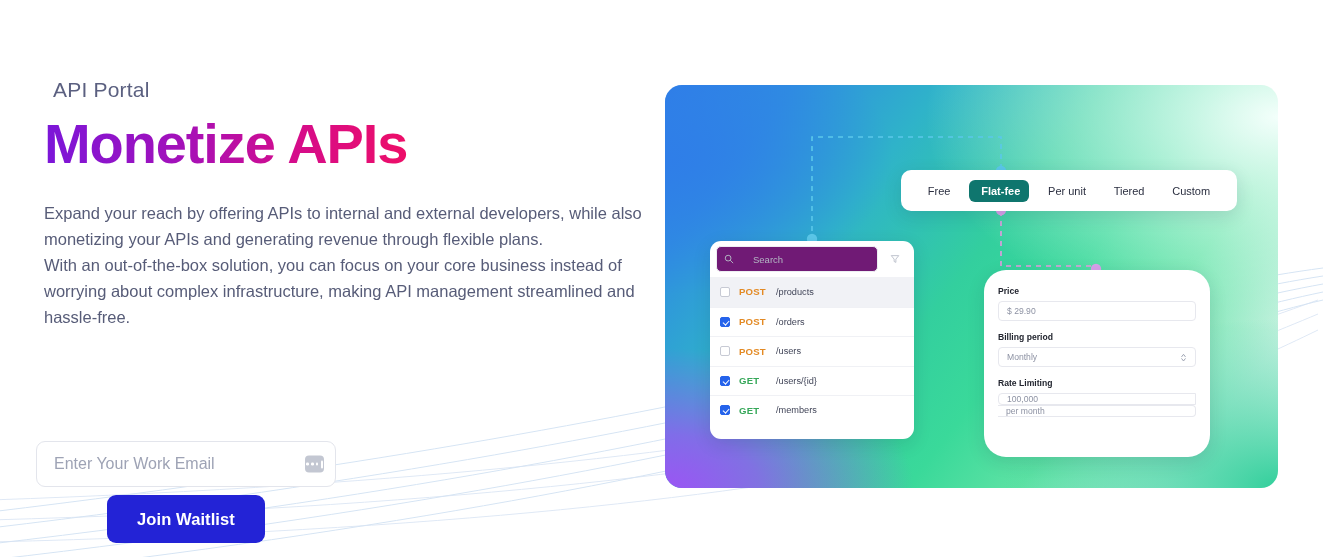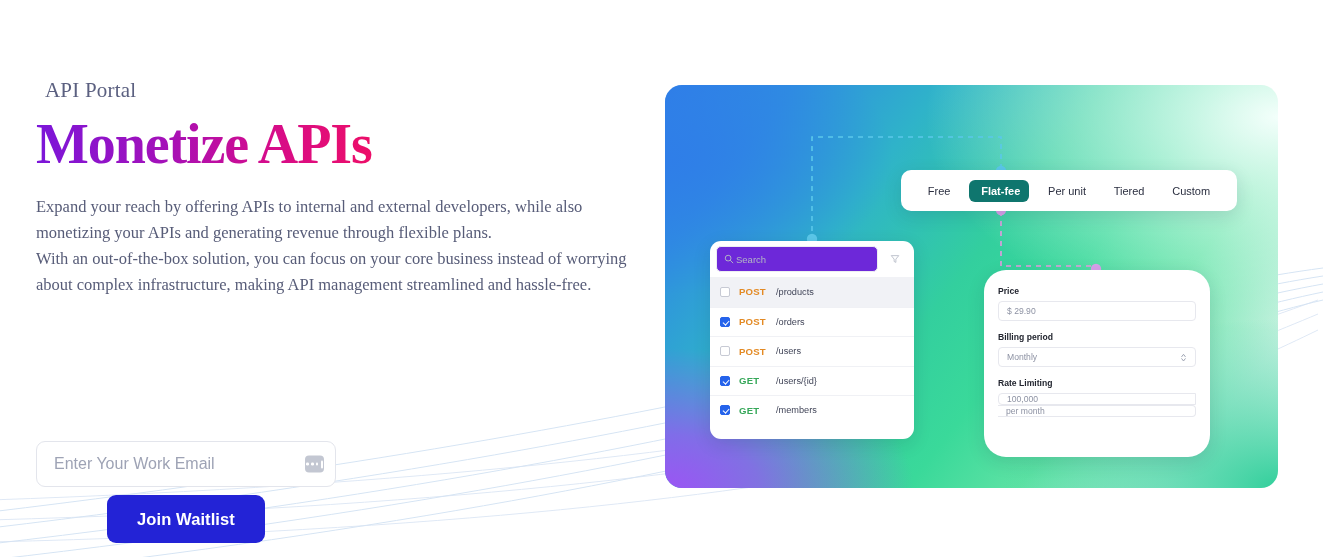--- a/index.html
+++ b/index.html
@@ -8,39 +8,39 @@
     background: #ffffff;
     font-family: "Liberation Sans", sans-serif;
     overflow: hidden;
   }
   #stage { position: relative; width: 1323px; height: 557px; overflow: hidden; background:#fff; }
 
   
   #bg-swoosh { position:absolute; left:0; top:0; width:1323px; height:557px; pointer-events:none; }
 
   
-  #left { position:absolute; left:36px; top:78px; width:620px;font-family:Liberation Serif, serif; }
+  #left { position:absolute; left:44px; top:78px; width:620px; }
   #eyebrow {
     font-size:21px; color:#5b6080; letter-spacing:.2px;
     font-weight:400; margin-left:9px; margin-bottom:15px;
   }
   #headline { margin-left:0; }
   .hl-line {
     font-size:56px; font-weight:700; letter-spacing:-1.1px;
     line-height:53px; white-space:nowrap;
   }
   #hl-grad {
     background:linear-gradient(90deg,#7b16d9 0%,#a411b9 38%,#d40c8c 68%,#ed0e68 100%);
     -webkit-background-clip:text; background-clip:text; color:transparent;
     -webkit-text-fill-color:transparent; display:inline-block;
   }
   #hl-dark { color:#1b1d28; }
 
   #body-copy {
-    margin-top:23px; width:612px;
+    margin-top:30px; width:612px;
     font-size:16.5px; line-height:26px; color:#575c78; font-weight:400;
   }
   #body-copy p + p { margin-top:0; }
 
   
   #form-row { position:absolute; left:36px; top:441px; display:flex; align-items:center; gap:8px;flex-direction:column; }
   #email-wrap {
     position:relative; width:300px; height:46px;
     border:1px solid #e3e5ec; border-radius:9px; background:#fff;
     display:flex; align-items:center;
@@ -95,21 +95,21 @@
   
   #api-card {
     position:absolute; left:710px; top:241px; width:204px; height:198px;
     background:#fff; border-radius:11px;
     box-shadow:0 5px 18px rgba(24,30,60,.13);
     overflow:hidden;
   }
   #search-row { display:flex; align-items:center; height:36px; padding:0 6px; gap:4px; }
   #search-box {
     flex:1; height:26px; border:1px solid #edeef2; border-radius:5px;
-    display:flex; align-items:center; gap:2px; padding:0 7px; background:#6d28d9;
+    display:flex; align-items:center; gap:19px; padding:0 7px; background:#701a75;
   }
   #search-box .sr-txt { font-size:9.5px; color:#b3b7c4; }
   #filter-btn {
     width:26px; height:26px; display:flex; align-items:center; justify-content:center;
     border-radius:5px;
   }
   .api-row {
     display:flex; align-items:center; height:29.5px;
     padding:0 10px; gap:9px; border-top:1px solid #f0f1f5;
   }

